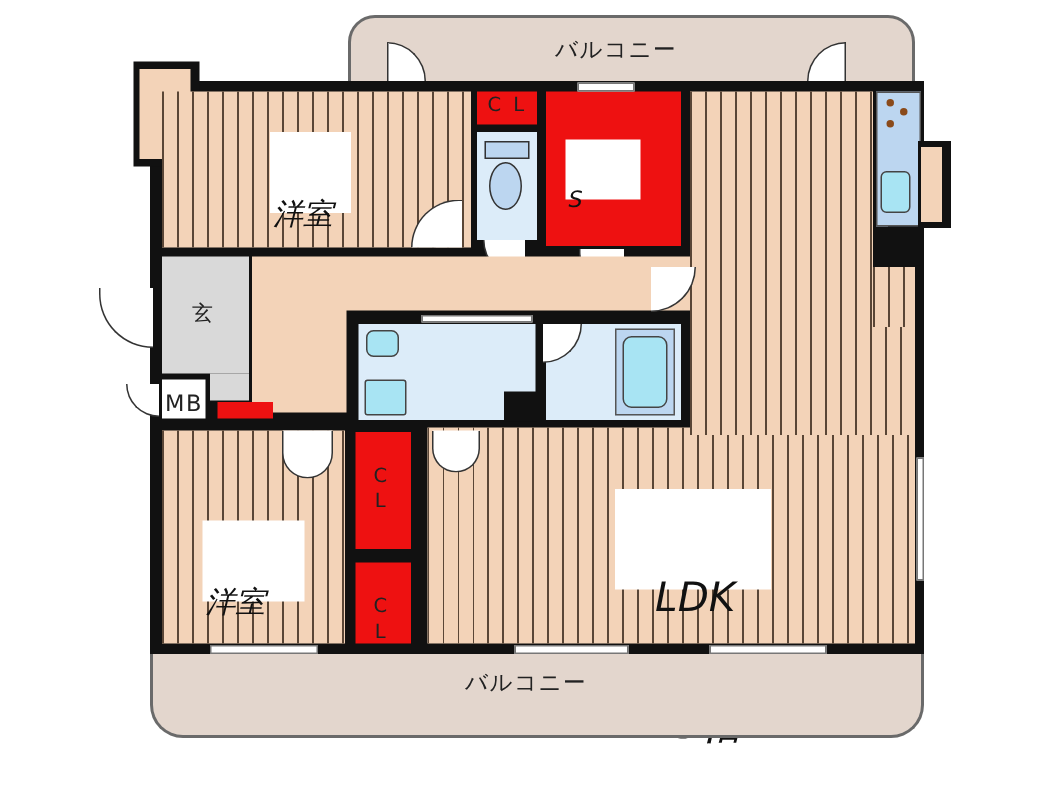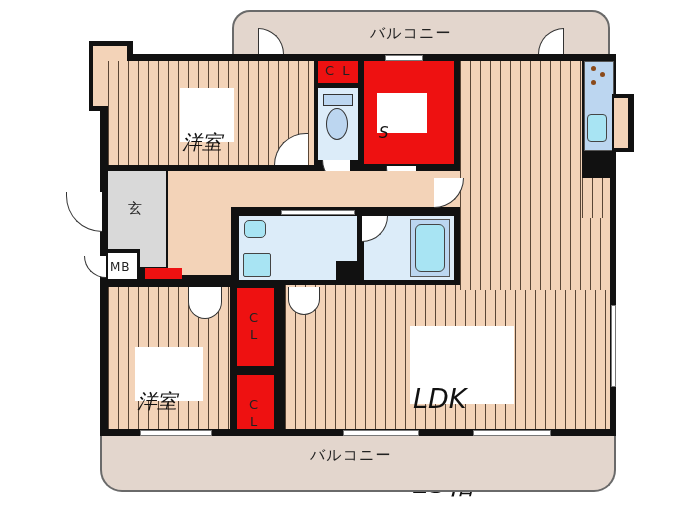--- a/index.html
+++ b/index.html
@@ -76,21 +76,21 @@
 <div class="abs floor-plain" style="left:168px; top:171px; width:292px; height:36px;"></div>
 <div class="abs floor-plain" style="left:168px; top:205px; width:63px; height:70px;"></div>
 <div class="abs door" style="left:434px; top:178px; width:30px; height:30px; border-radius:0 0 30px 0; border-top:none; border-left:none;"></div>
 
 <div class="abs gray" style="left:108px; top:171px; width:58px; height:78px;"></div>
 <div class="abs" style="left:128px; top:200px; font-size:14px; color:#222;">玄</div>
 <div class="abs gray" style="left:140px; top:249px; width:26px; height:18px;"></div>
 <div class="abs door" style="left:66px; top:192px; width:36px; height:40px; border-radius:0 0 0 38px; border-top:none; border-right:none;"></div>
 
 <div class="abs" style="left:108px; top:253px; width:29px; height:26px; background:#fff;"></div>
-<div class="abs" style="left:110px; top:260px; font-size:12px; color:#222; letter-spacing:1px;">MB</div>
+<div class="abs" style="left:110px; top:260px; font-size:15px; color:#222; letter-spacing:1px;">MB</div>
 <div class="abs door" style="left:84px; top:256px; width:22px; height:22px; border-radius:0 0 0 22px; border-top:none; border-right:none;"></div>
 <div class="abs red" style="left:145px; top:268px; width:37px; height:11px;"></div>
 
 <div class="abs wet" style="left:239px; top:216px; width:118px; height:64px;"></div>
 <div class="abs window" style="left:281px; top:210px; width:74px; height:5px;"></div>
 <div class="abs" style="left:244px; top:220px; width:22px; height:18px; background:#a8e4f3; border:1px solid #444; border-radius:5px;"></div>
 <div class="abs" style="left:243px; top:253px; width:28px; height:24px; background:#a8e4f3; border:1.5px solid #444; border-radius:2px;"></div>
 <div class="abs wall" style="left:336px; top:261px; width:22px; height:20px;"></div>
 
 <div class="abs wet" style="left:364px; top:216px; width:90px; height:64px;"></div>
@@ -106,21 +106,21 @@
 <div class="abs door" style="left:188px; top:287px; width:34px; height:32px; border-radius:0 0 34px 34px; border-top:none;"></div>
 
 <div class="abs red" style="left:237px; top:288px; width:37px; height:78px;"></div>
 <div class="abs" style="left:249px; top:310px; font-size:13px; color:#222; white-space:pre; line-height:1.3; text-align:center;">C
 L</div>
 <div class="abs red" style="left:237px; top:375px; width:37px; height:54px;"></div>
 <div class="abs" style="left:249px; top:397px; font-size:13px; color:#222; white-space:pre; line-height:1.3; text-align:center;">C
 L</div>
 <div class="abs door" style="left:288px; top:287px; width:32px; height:28px; border-radius:0 0 32px 32px; border-top:none;"></div>
 
-<div class="abs label-box" style="left:410px; top:326px; width:104px; height:78px; font-size:27px; padding:2px 0 0 3px;">
+<div class="abs label-box" style="left:410px; top:326px; width:104px; height:67px; font-size:27px; padding:2px 0 0 3px;text-align:center;">
   <div>LDK</div>
   <div>23帖</div>
 </div>
 
 <div class="abs window" style="left:611px; top:305px; width:5px; height:82px;"></div>
 
 <div class="abs balcony" style="left:100px; top:436px; width:516px; height:56px; border-top:none; border-radius:0 0 22px 22px;"></div>
 <div class="abs bal-label" style="left:310px; top:446px;">バルコニー</div>
 
 <div class="abs window" style="left:140px; top:430px; width:72px;"></div>

